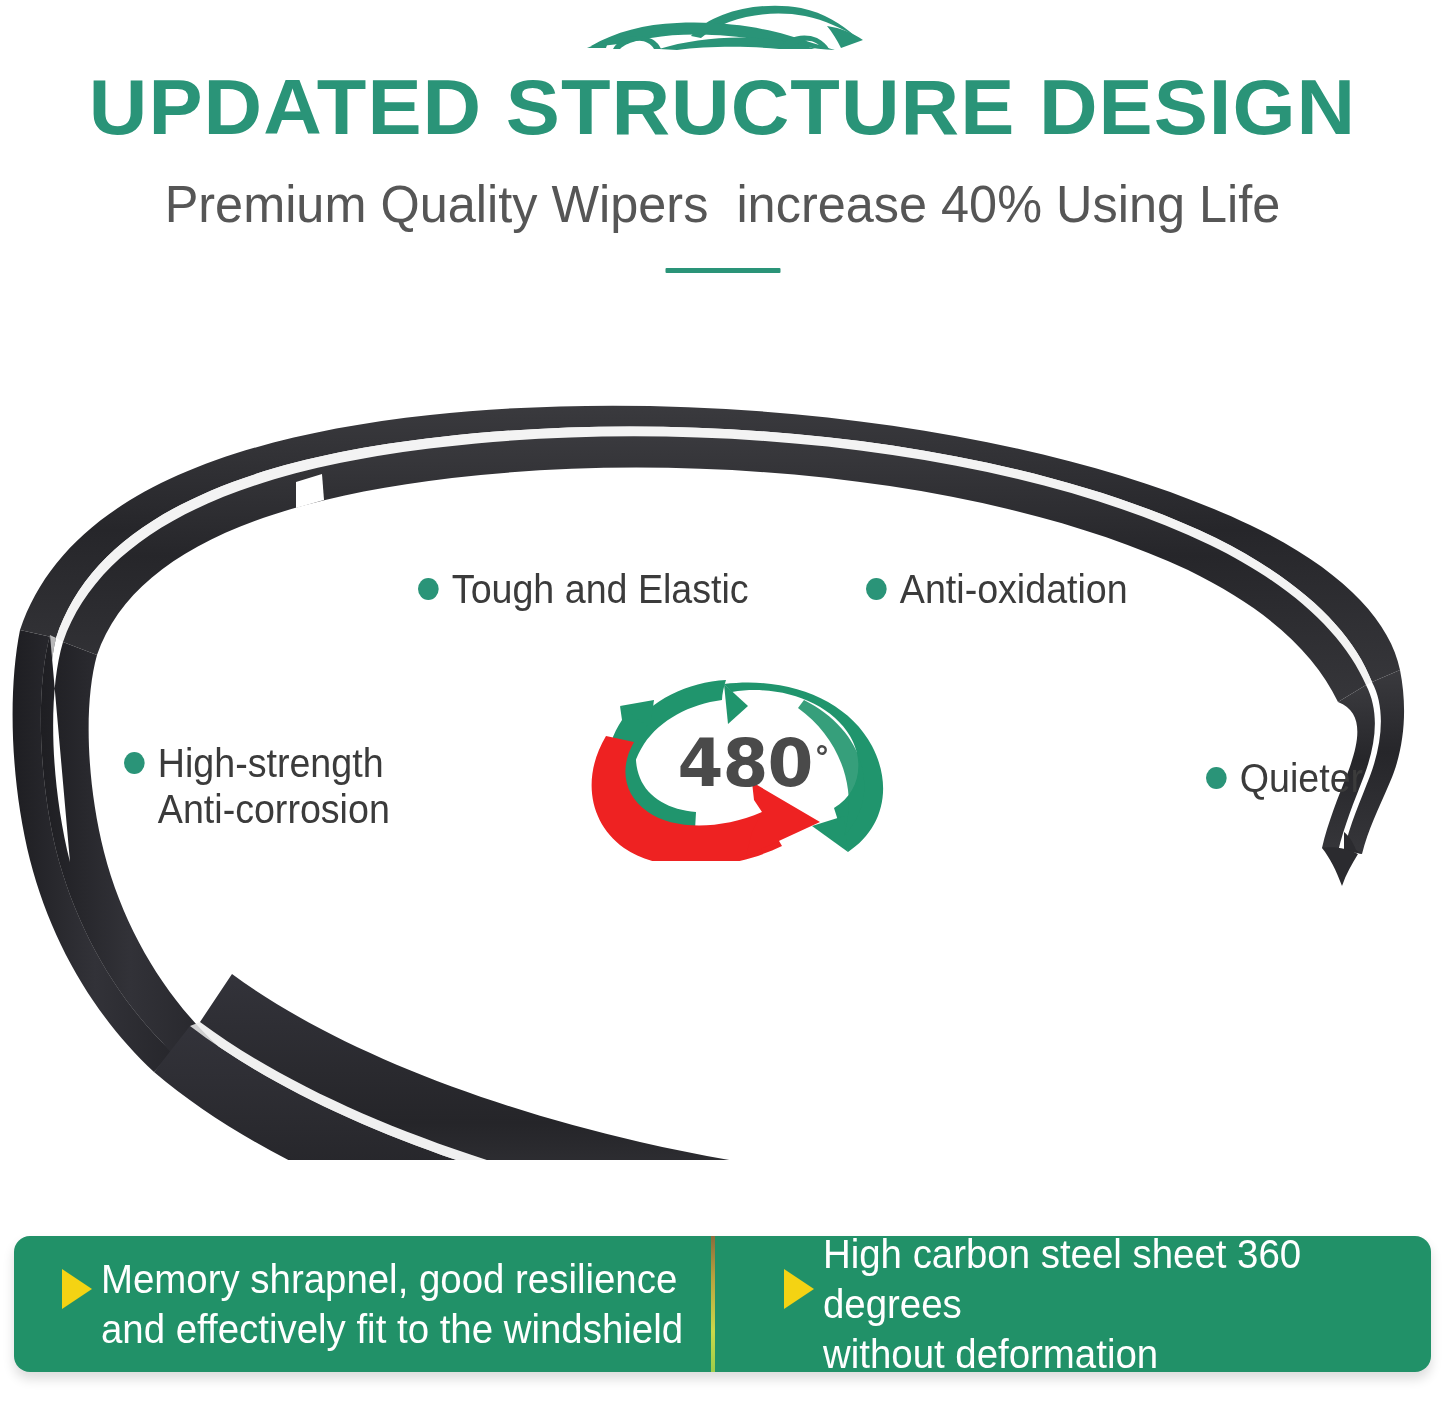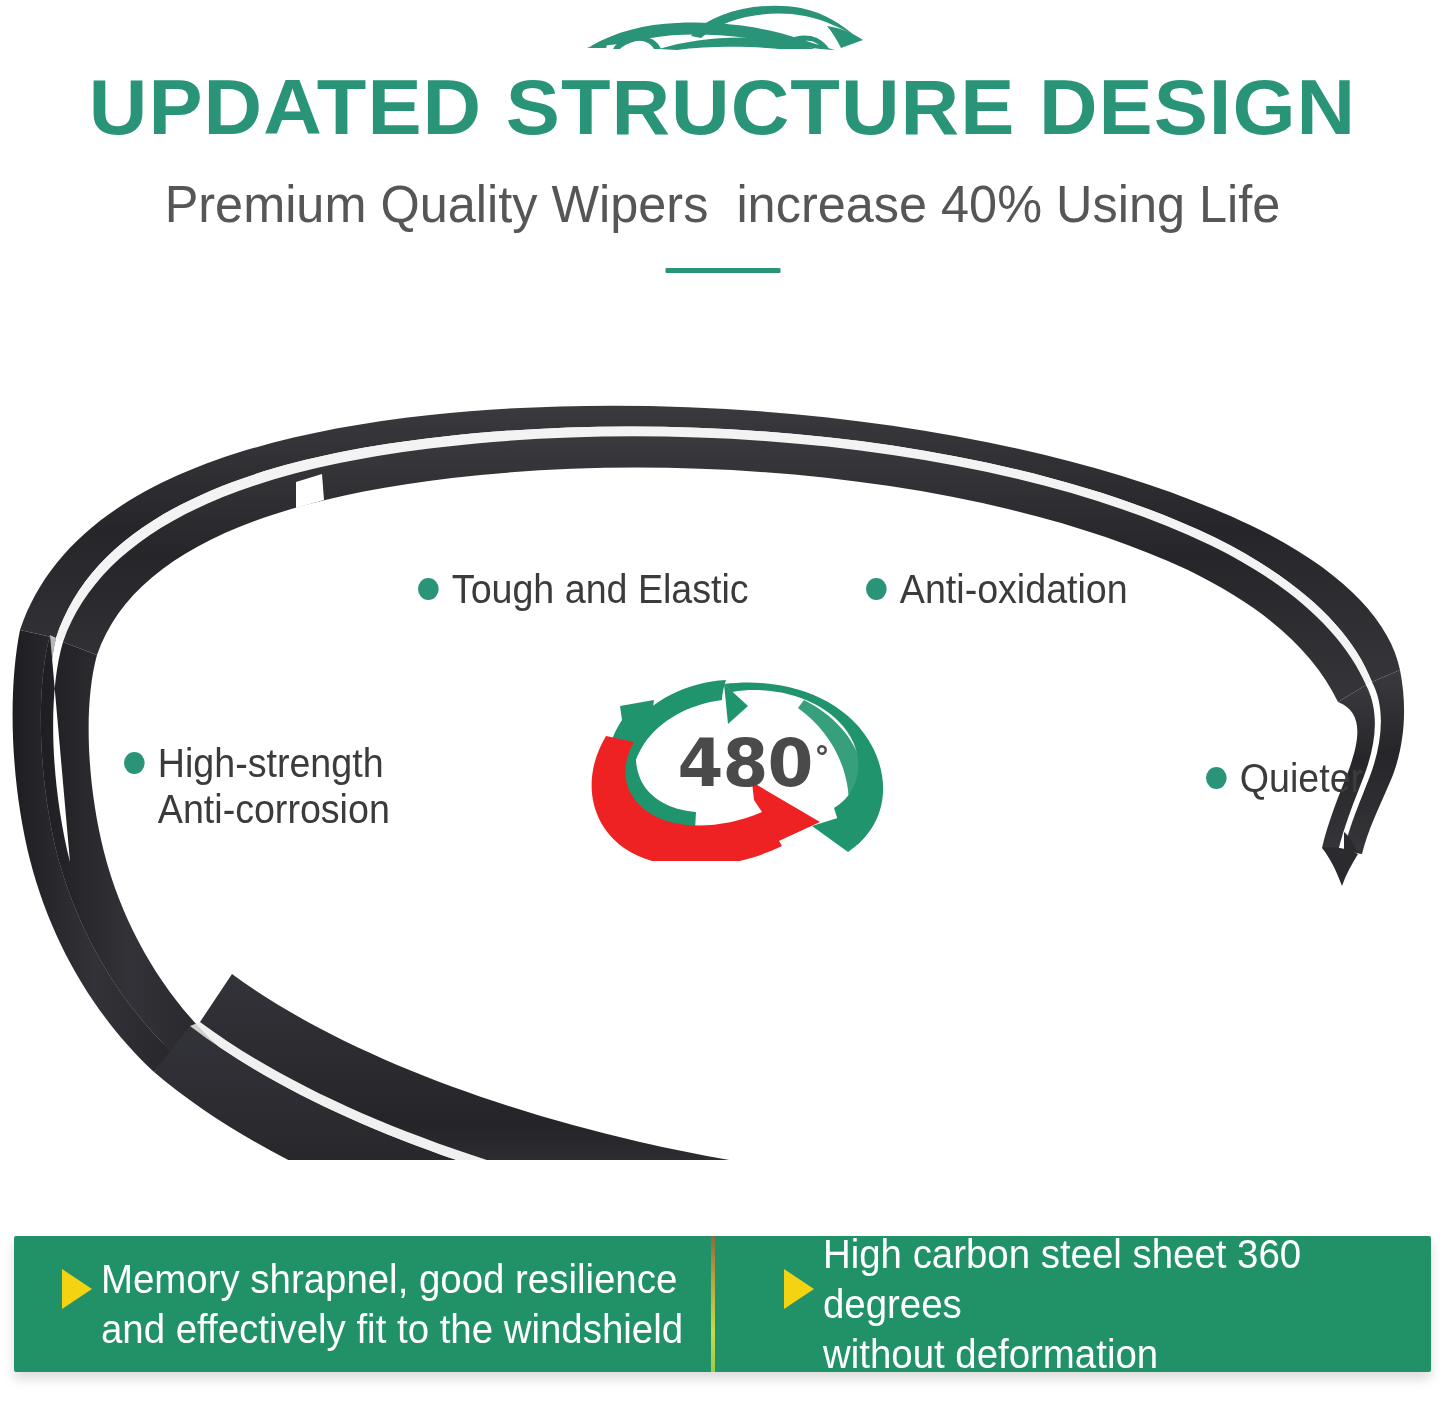--- a/index.html
+++ b/index.html
@@ -150,21 +150,21 @@
   }
 
   
   .banner {
     position: absolute;
     left: 14px;
     top: 1236px;
     width: 1417px;
     height: 136px;
     background: #219168;
-    border-radius: 2px;
+    border-radius: 16px;
     box-shadow: 0 7px 12px rgba(0,0,0,0.14);
     display: flex;
     overflow: hidden;
   }
   .banner-col {
     flex: 1 1 0;
     display: flex;
     align-items: center;
     padding: 0 0 0 48px;
     box-sizing: border-box;

